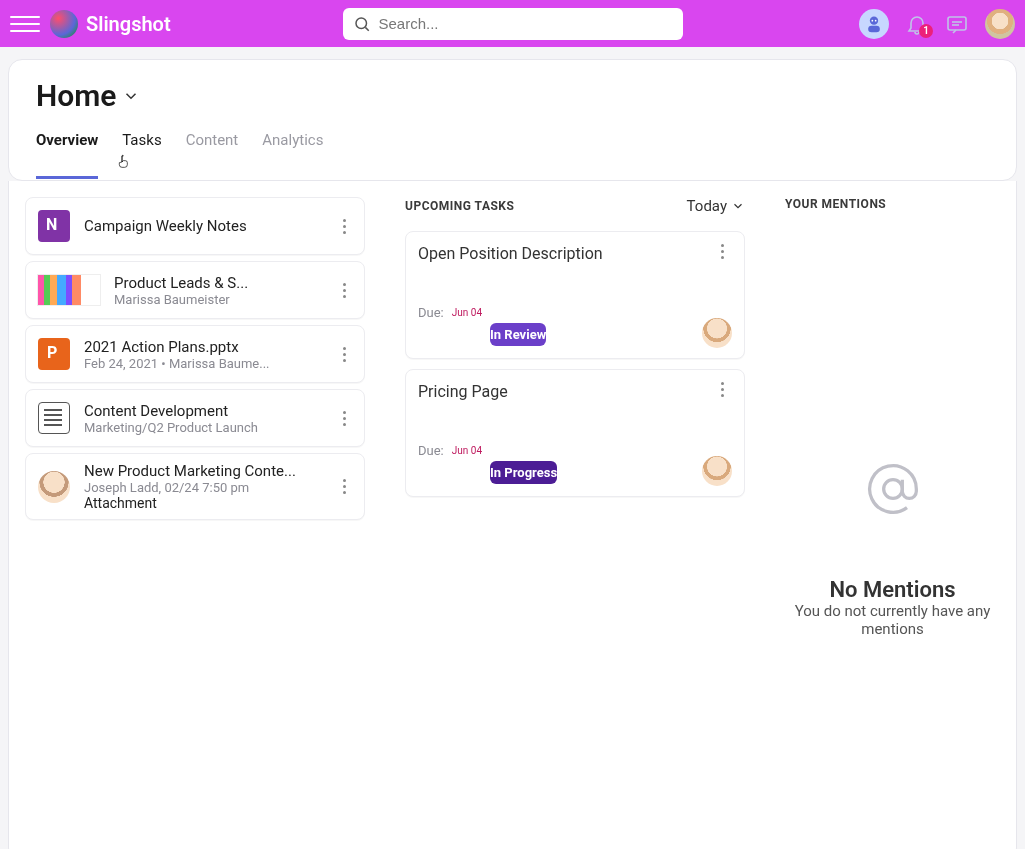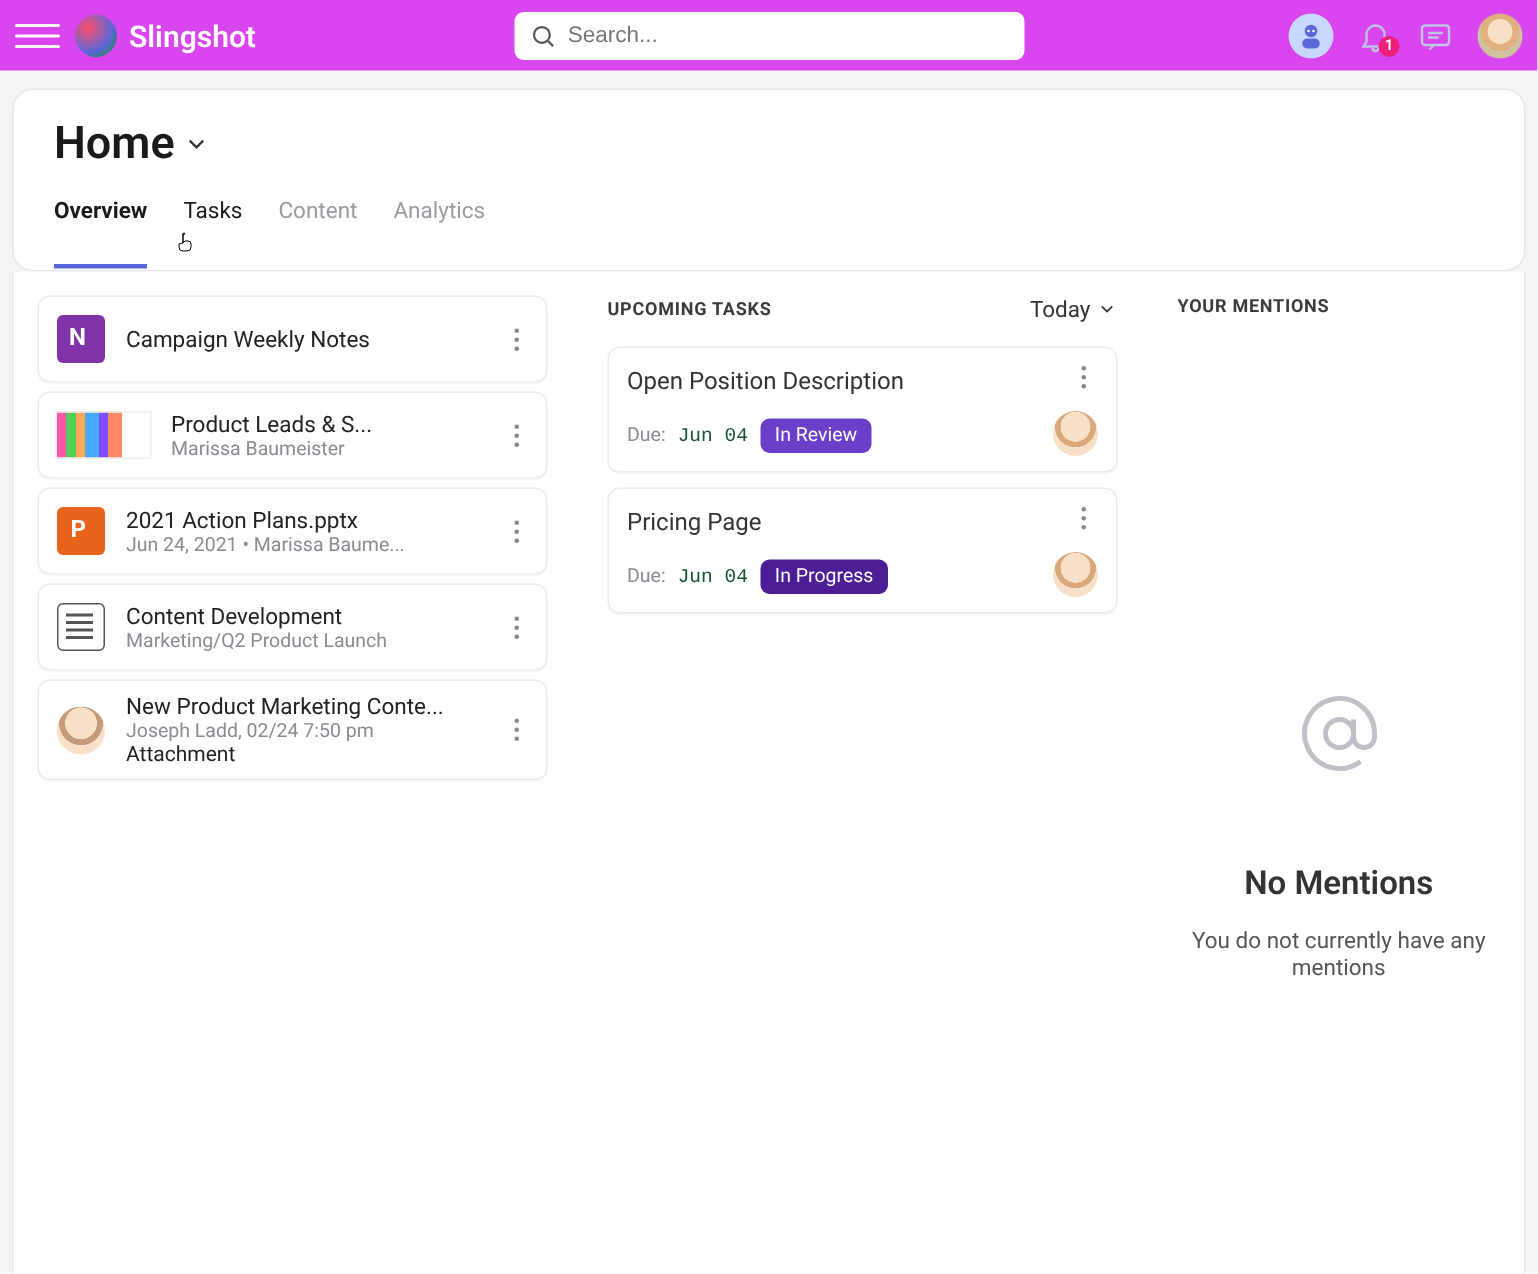--- a/index.html
+++ b/index.html
@@ -148,33 +148,33 @@
 
   
   .task-card {
     background:#fff; border:1px solid #ececf0; border-radius:8px;
     box-shadow:0 1px 0 rgba(0,0,0,0.03);
     padding:12px 12px; position:relative; margin-bottom:10px;
   }
   .task-title { font-size:16px; color:#333; margin-bottom:16px;}
   .task-meta { display:flex; align-items:center; gap:8px;}
   .task-due-label { font-size:13px; color:#8a8a92;}
-  .task-due-val { font-size:13px; color:#14532d;font-family:Liberation Mono, monospace;}
-  .status-pill { padding:4px 10px; border-radius:6px; color:#fff; font-size:13px; font-weight:400;}
+  .task-due-val { font-size:10px; color:#be185d;}
+  .status-pill { padding:4px 0; border-radius:6px; color:#fff; font-size:13px; font-weight:700;margin-top:44px;}
   .pill-review { background:#6b3fc9;}
   .pill-progress { background:#4c1d95;}
   .task-avatar { width:30px;height:30px;border-radius:50%;position:absolute; right:12px; bottom:10px;
     background:#f8e0c8; background-image: radial-gradient(circle at 50% 35%, #f8e0c8 40%, #d9a97c 41% 55%, #f8e0c8 56%);
   }
   .task-kebab { position:absolute; right:10px; top:12px;}
 
   
   .mentions-empty { text-align:center; margin-top:250px; color:#333;}
   .mentions-icon { color:#c0c0c8; font-size:48px; margin-bottom:60px;}
-  .mentions-title { font-size:22px; font-weight:600; margin-bottom:16px;}
+  .mentions-title { font-size:22px; font-weight:600; margin-bottom:0;}
   .mentions-sub { font-size:15px; color:#555;}
 
   svg { display:block; }
 </style>
 </head>
 <body>
 
 <div class="topnav">
   <div class="hamburger">
     <span></span>
@@ -276,21 +276,21 @@
               <span></span>
             </div>
         </div>
 
         <div class="bm-card">
           <div class="bm-icon">
               <div class="icon-ppt"></div>
             </div>
           <div class="bm-text">
             <div class="bm-title">2021 Action Plans.pptx</div>
-            <div class="bm-sub">Jun 24, 2021 • Marissa Baume...</div>
+            <div class="bm-sub">Feb 24, 2021 • Marissa Baume...</div>
           </div>
           <div class="kebab">
               <span></span>
               <span></span>
               <span></span>
             </div>
         </div>
 
         <div class="bm-card">
           <div class="bm-icon">

